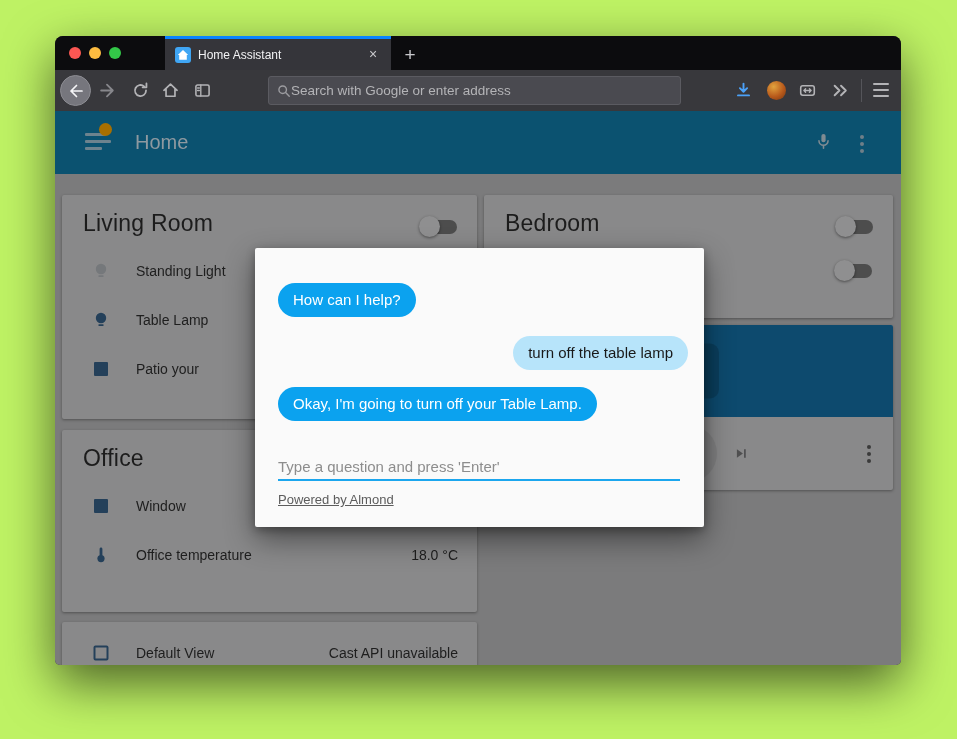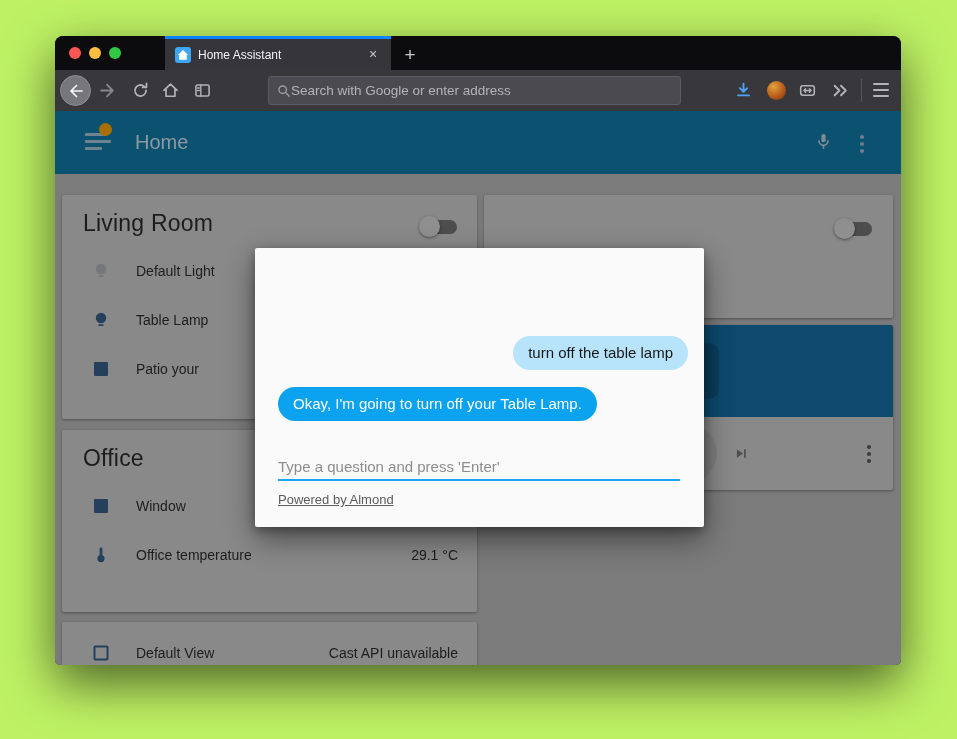--- a/index.html
+++ b/index.html
@@ -232,21 +232,21 @@
                 </div>
             </div>
             <div class="rows">
               <div class="row">
                 <span class="eicon">
                     <svg width="18" height="18" viewBox="0 0 18 18">
                       <circle cx="9" cy="7" r="5.2" fill="#75787b"></circle>
                       <rect x="6.3" y="13.2" width="5.4" height="1.8" rx="0.9" fill="#75787b"></rect>
                     </svg>
                   </span>
-                <span class="ename">Default Light</span>
+                <span class="ename">Standing Light</span>
               </div>
               <div class="row">
                 <span class="eicon">
                     <svg width="18" height="18" viewBox="0 0 18 18">
                       <circle cx="9" cy="7" r="5.2" fill="#24405a"></circle>
                       <rect x="6.3" y="13.2" width="5.4" height="1.8" rx="0.9" fill="#24405a"></rect>
                     </svg>
                   </span>
                 <span class="ename">Table Lamp</span>
               </div>
@@ -275,40 +275,46 @@
                 <span class="ename">Window</span>
               </div>
               <div class="row">
                 <span class="eicon">
                     <svg width="18" height="18" viewBox="0 0 18 18">
                       <rect x="7.6" y="1.5" width="2.8" height="9" rx="1.4" fill="#24405a"></rect>
                       <circle cx="9" cy="12.6" r="3.6" fill="#24405a"></circle>
                     </svg>
                   </span>
                 <span class="ename">Office temperature</span>
-                <span class="evalue">29.1 °C</span>
+                <span class="evalue">18.0 °C</span>
               </div>
             </div>
           </div>
 
           <div class="card foot-card">
             <div class="row">
               <span class="eicon">
                   <svg width="18" height="18" viewBox="0 0 18 18">
                     <rect x="2.5" y="2.5" width="13" height="13" rx="1" fill="none" stroke="#24405a" stroke-width="2"></rect>
                   </svg>
                 </span>
               <span class="ename">Default View</span>
               <span class="evalue">Cast API unavailable</span>
             </div>
           </div>
         </div>
 
         <div class="col-right">
           <div class="card bed-card">
+            <div class="card-head">
+              <span class="card-title">Bedroom</span>
+              <div class="toggle">
+                  <span class="knob"></span>
+                </div>
+            </div>
             <div class="rows">
               <div class="row">
                 <div class="toggle">
                     <span class="knob"></span>
                   </div>
               </div>
             </div>
           </div>
 
           <div class="card media-card m1">
@@ -334,20 +340,21 @@
                   <i></i>
                   <i></i>
                 </div>
             </div>
           </div>
 
         </div>
       </div>
 
       <div class="dialog">
+        <div class="bubble bot bub1">How can I help?</div>
         <div class="bubble user bub2">turn off the table lamp</div>
         <div class="bubble bot bub3">Okay, I'm going to turn off your Table Lamp.</div>
         <input class="chat-input" type="text" placeholder="Type a question and press 'Enter'" style="">
         <a class="powered" href="#">Powered by Almond</a>
       </div>
     </div>
 
   </div>
 </div>
 

